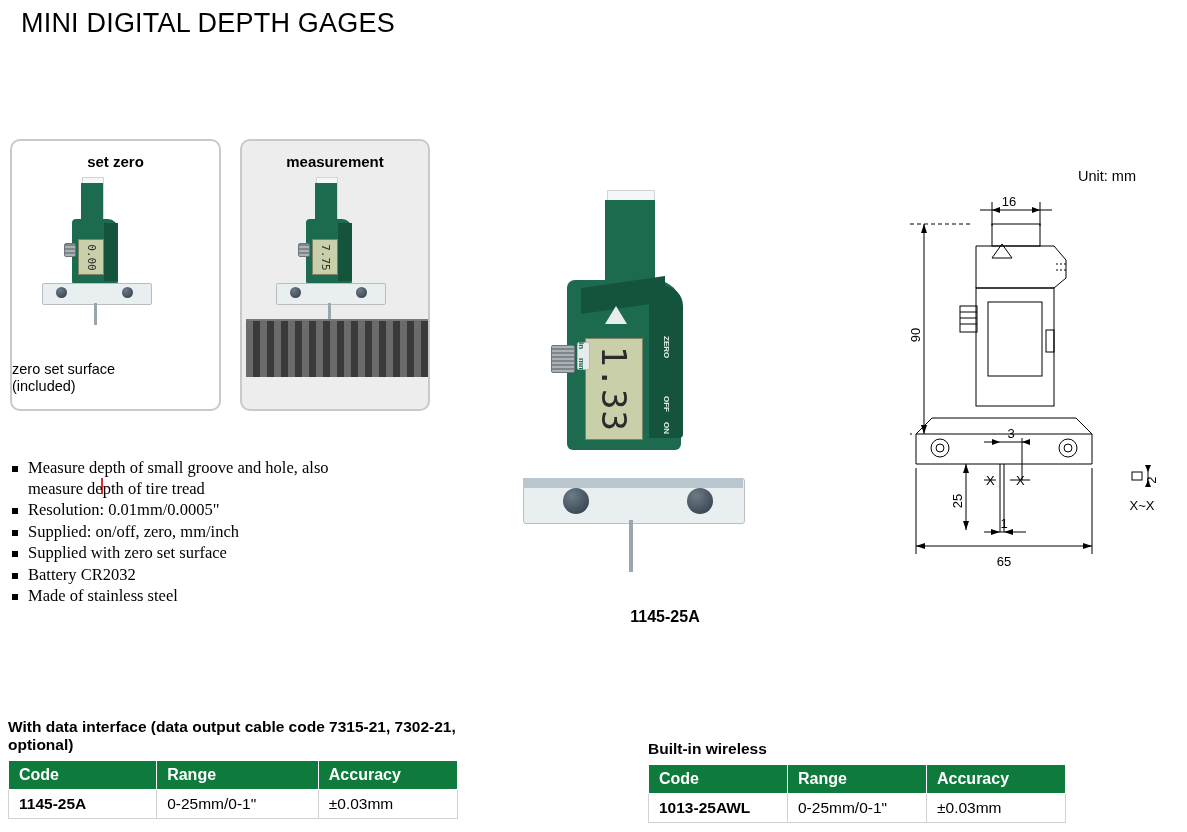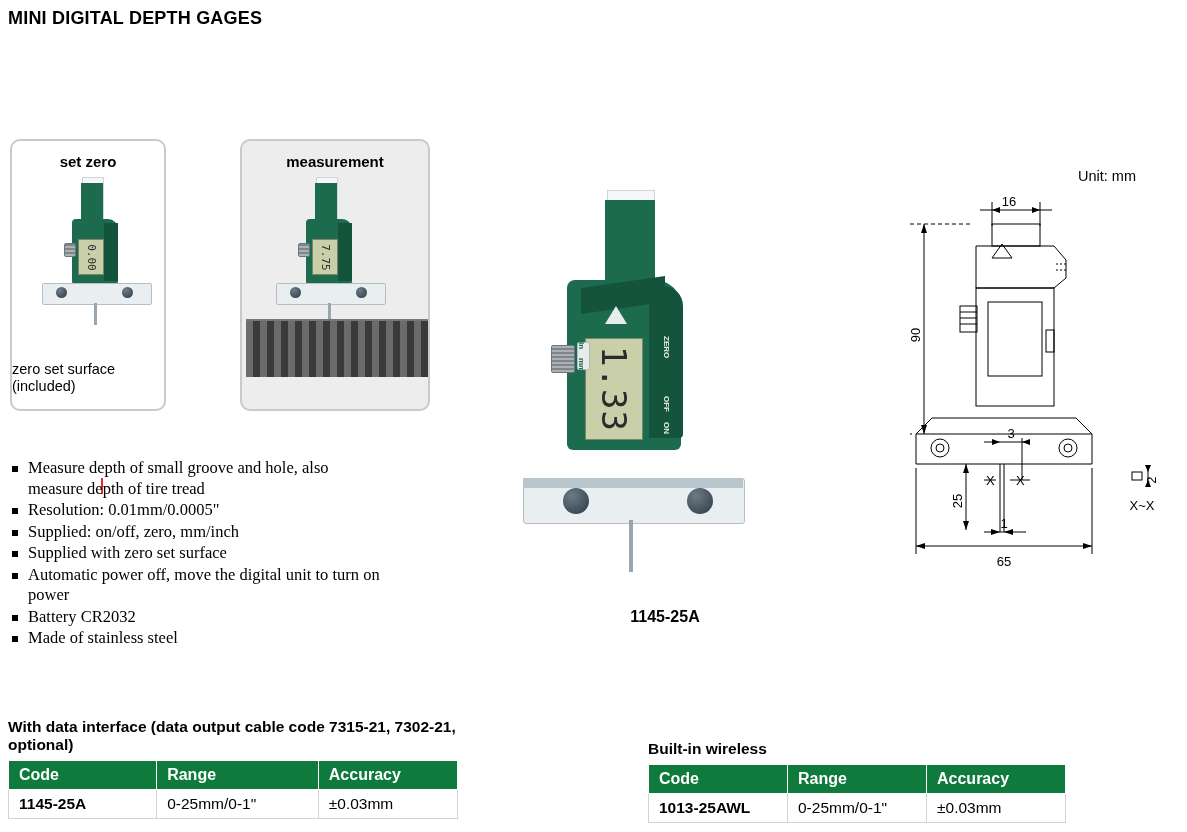--- a/index.html
+++ b/index.html
@@ -5,33 +5,33 @@
   html,body{margin:0;padding:0;}
   body{
     width:1187px;height:832px;
     background:#ffffff;
     font-family:"Liberation Sans", sans-serif;
     color:#000;
     position:relative;
     overflow:hidden;
   }
   .page-title{
-    position:absolute;left:8px;top:8px;
-    font-size:18px;font-weight:bold;letter-spacing:0.2px;
+    position:absolute;left:21px;top:8px;
+    font-size:27px;font-weight:normal;letter-spacing:0.2px;
   }
 
   
   .card{
     position:absolute;
     border:2px solid #c9c9c9;
     border-radius:10px;
     background:#fff;
     box-sizing:border-box;
   }
-  .card.a{left:10px;top:139px;width:156px;height:272px;}
+  .card.a{left:10px;top:139px;width:211px;height:272px;}
   .card.b{left:240px;top:139px;width:190px;height:272px;background:#ededed;}
   .card-title{
     position:absolute;left:0;right:0;top:12px;
     text-align:center;font-size:15px;font-weight:bold;
   }
   .caption{
     position:absolute;left:0;right:0;bottom:10px;
     text-align:left;font-size:14.5px;line-height:17px;
   }
   .red-tick{
@@ -150,21 +150,20 @@
   <div class="tire" style="left:4px;top:178px;width:182px;height:56px;"></div>
   <div class="caption"></div>
 </div>
 
 <div class="bullets">
   <ul>
     <li>Measure depth of small groove and hole, also measure depth of tire tread</li>
     <li>Resolution: 0.01mm/0.0005"</li>
     <li>Supplied: on/off, zero, mm/inch</li>
     <li>Supplied with zero set surface</li>
-    <li>Automatic power off, move the digital unit to turn on power</li>
     <li>Battery CR2032</li>
     <li>Made of stainless steel</li>
   </ul>
 </div>
 
 <div class="gage" style="left:545px;top:190px;width:240px;height:400px;">
 
   <div class="g-white" style="left:62px;top:0;width:46px;height:150px;"></div>
   <div class="g-body" style="left:60px;top:10px;width:50px;height:96px;"></div>
 

